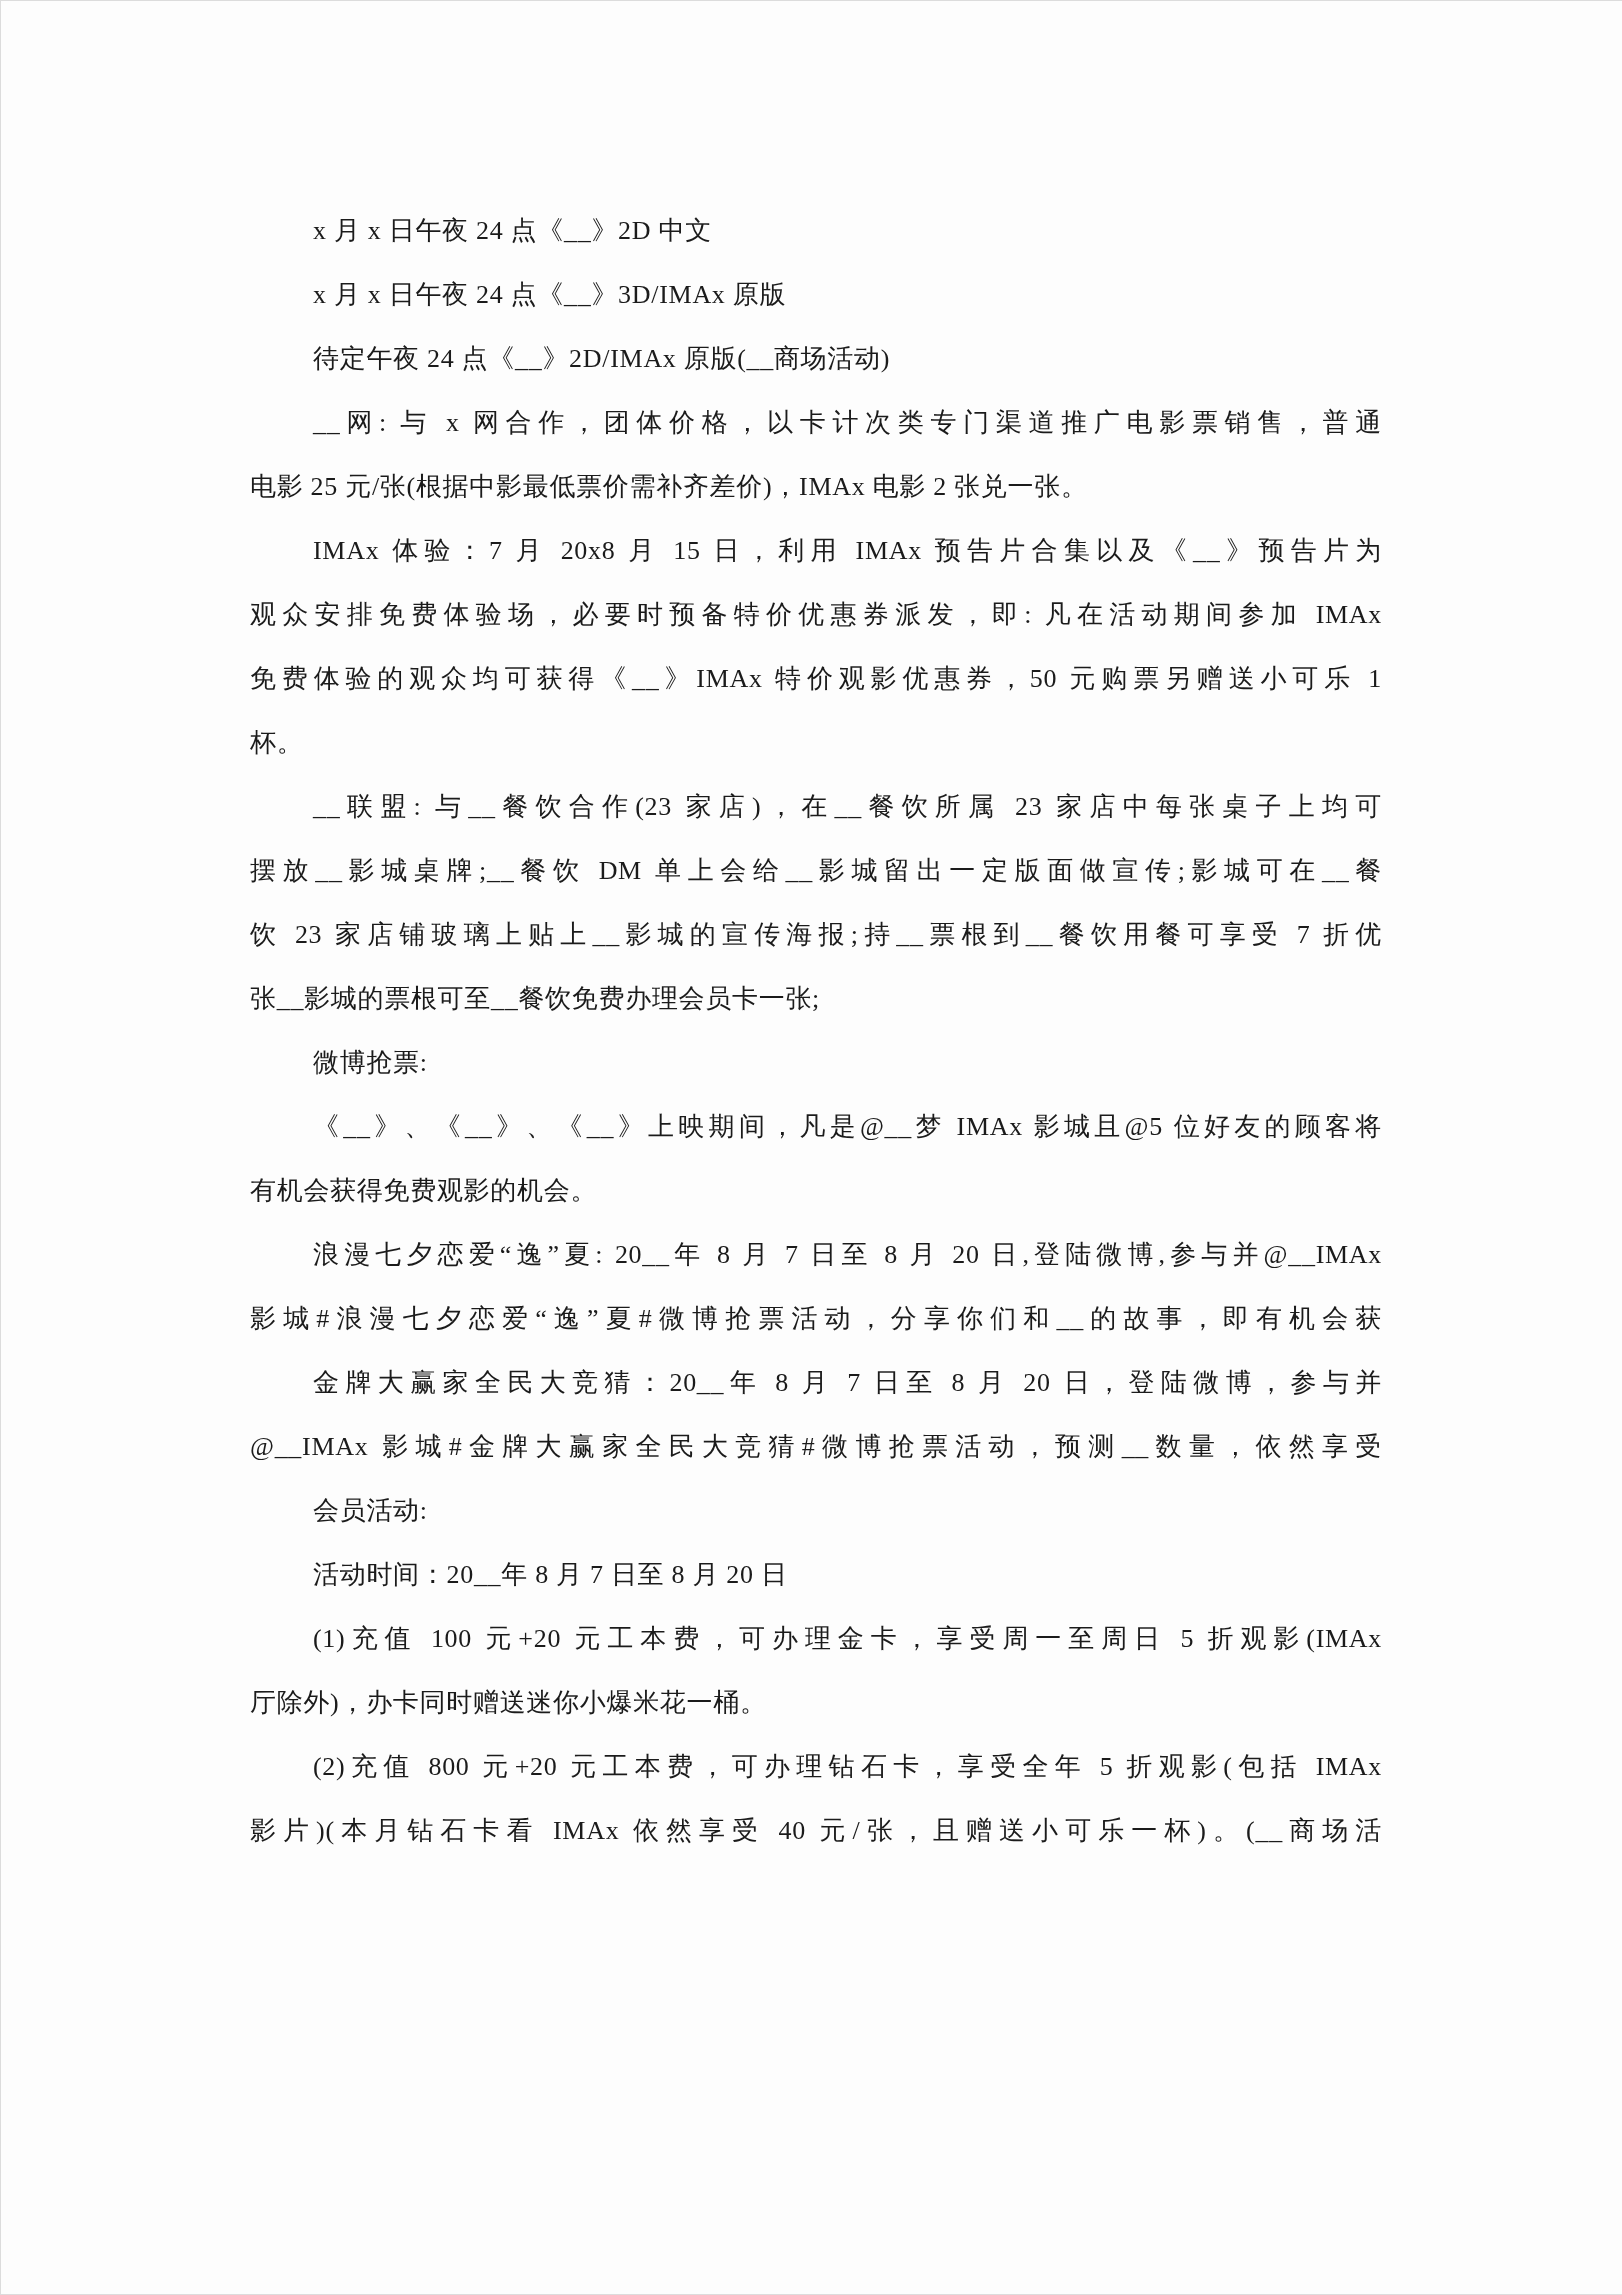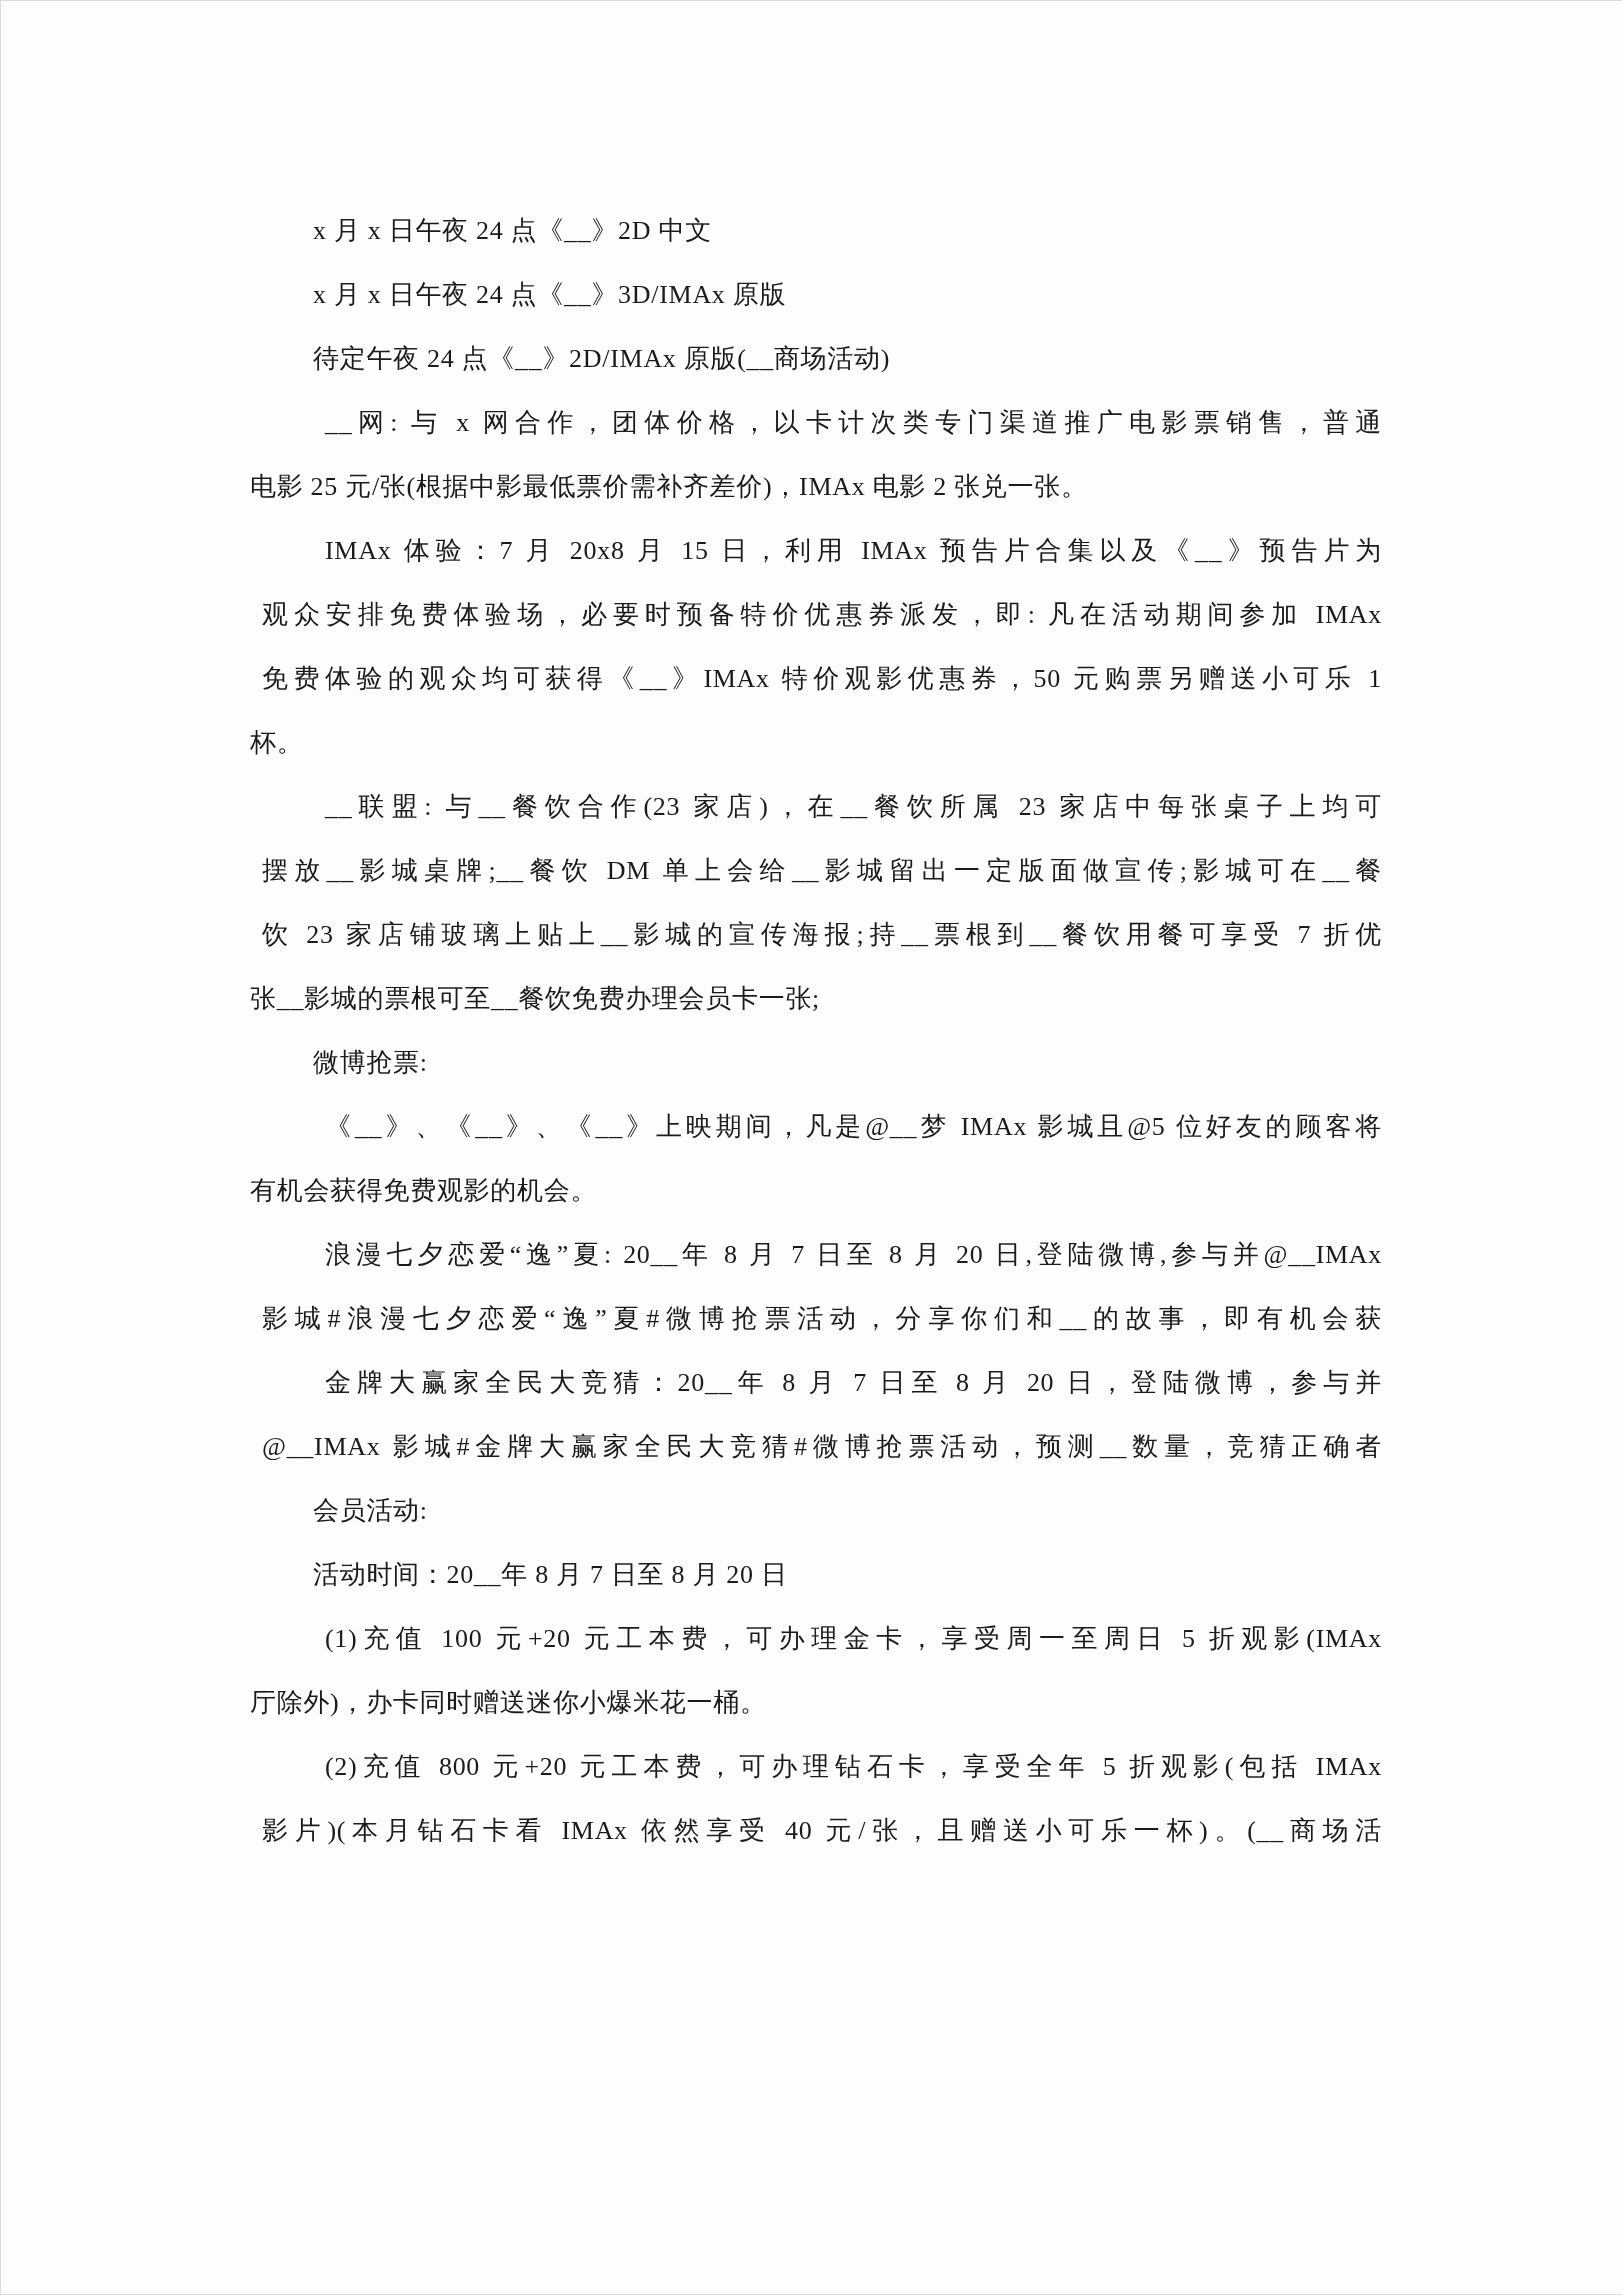--- a/index.html
+++ b/index.html
@@ -32,21 +32,20 @@
   .text-line {
     height: 64px;
     line-height: 64px;
     text-align: left;
     overflow: visible;
   }
   .text-line.justify {
     text-align: justify;
     text-align-last: justify;
     text-justify: inter-character;
-    margin-left: 12px;
   }
   .text-line.indent {
     text-indent: 63px;
   }
 </style>
 </head>
 <body>
 
 <div class="page" style="background: rgb(253, 253, 253); border-color: rgb(220, 220, 220);">
   <div class="text-block" id="text-block" style="color: rgb(27, 27, 27);">
@@ -62,21 +61,21 @@
       <div class="text-line indent justify">__联盟: 与__餐饮合作(23 家店)，在__餐饮所属 23 家店中每张桌子上均可</div>
       <div class="text-line justify">摆放__影城桌牌;__餐饮 DM 单上会给__影城留出一定版面做宣传;影城可在__餐</div>
       <div class="text-line justify">饮 23 家店铺玻璃上贴上__影城的宣传海报;持__票根到__餐饮用餐可享受 7 折优</div>
       <div class="text-line">张__影城的票根可至__餐饮免费办理会员卡一张;</div>
       <div class="text-line indent">微博抢票:</div>
       <div class="text-line indent justify">《__》、《__》、《__》上映期间，凡是@__梦 IMAx 影城且@5 位好友的顾客将</div>
       <div class="text-line">有机会获得免费观影的机会。</div>
       <div class="text-line indent justify">浪漫七夕恋爱“逸”夏: 20__年 8 月 7 日至 8 月 20 日,登陆微博,参与并@__IMAx</div>
       <div class="text-line justify">影城#浪漫七夕恋爱“逸”夏#微博抢票活动，分享你们和__的故事，即有机会获</div>
       <div class="text-line indent justify">金牌大赢家全民大竞猜：20__年 8 月 7 日至 8 月 20 日，登陆微博，参与并</div>
-      <div class="text-line justify">@__IMAx 影城#金牌大赢家全民大竞猜#微博抢票活动，预测__数量，竞猜正确者</div>
+      <div class="text-line justify">@__IMAx 影城#金牌大赢家全民大竞猜#微博抢票活动，预测__数量，依然享受</div>
       <div class="text-line indent">会员活动:</div>
       <div class="text-line indent">活动时间：20__年 8 月 7 日至 8 月 20 日</div>
       <div class="text-line indent justify">(1)充值 100 元+20 元工本费，可办理金卡，享受周一至周日 5 折观影(IMAx</div>
       <div class="text-line">厅除外)，办卡同时赠送迷你小爆米花一桶。</div>
       <div class="text-line indent justify">(2)充值 800 元+20 元工本费，可办理钻石卡，享受全年 5 折观影(包括 IMAx</div>
       <div class="text-line justify">影片)(本月钻石卡看 IMAx 依然享受 40 元/张，且赠送小可乐一杯)。(__商场活</div>
     </div>
 </div>
 
 

